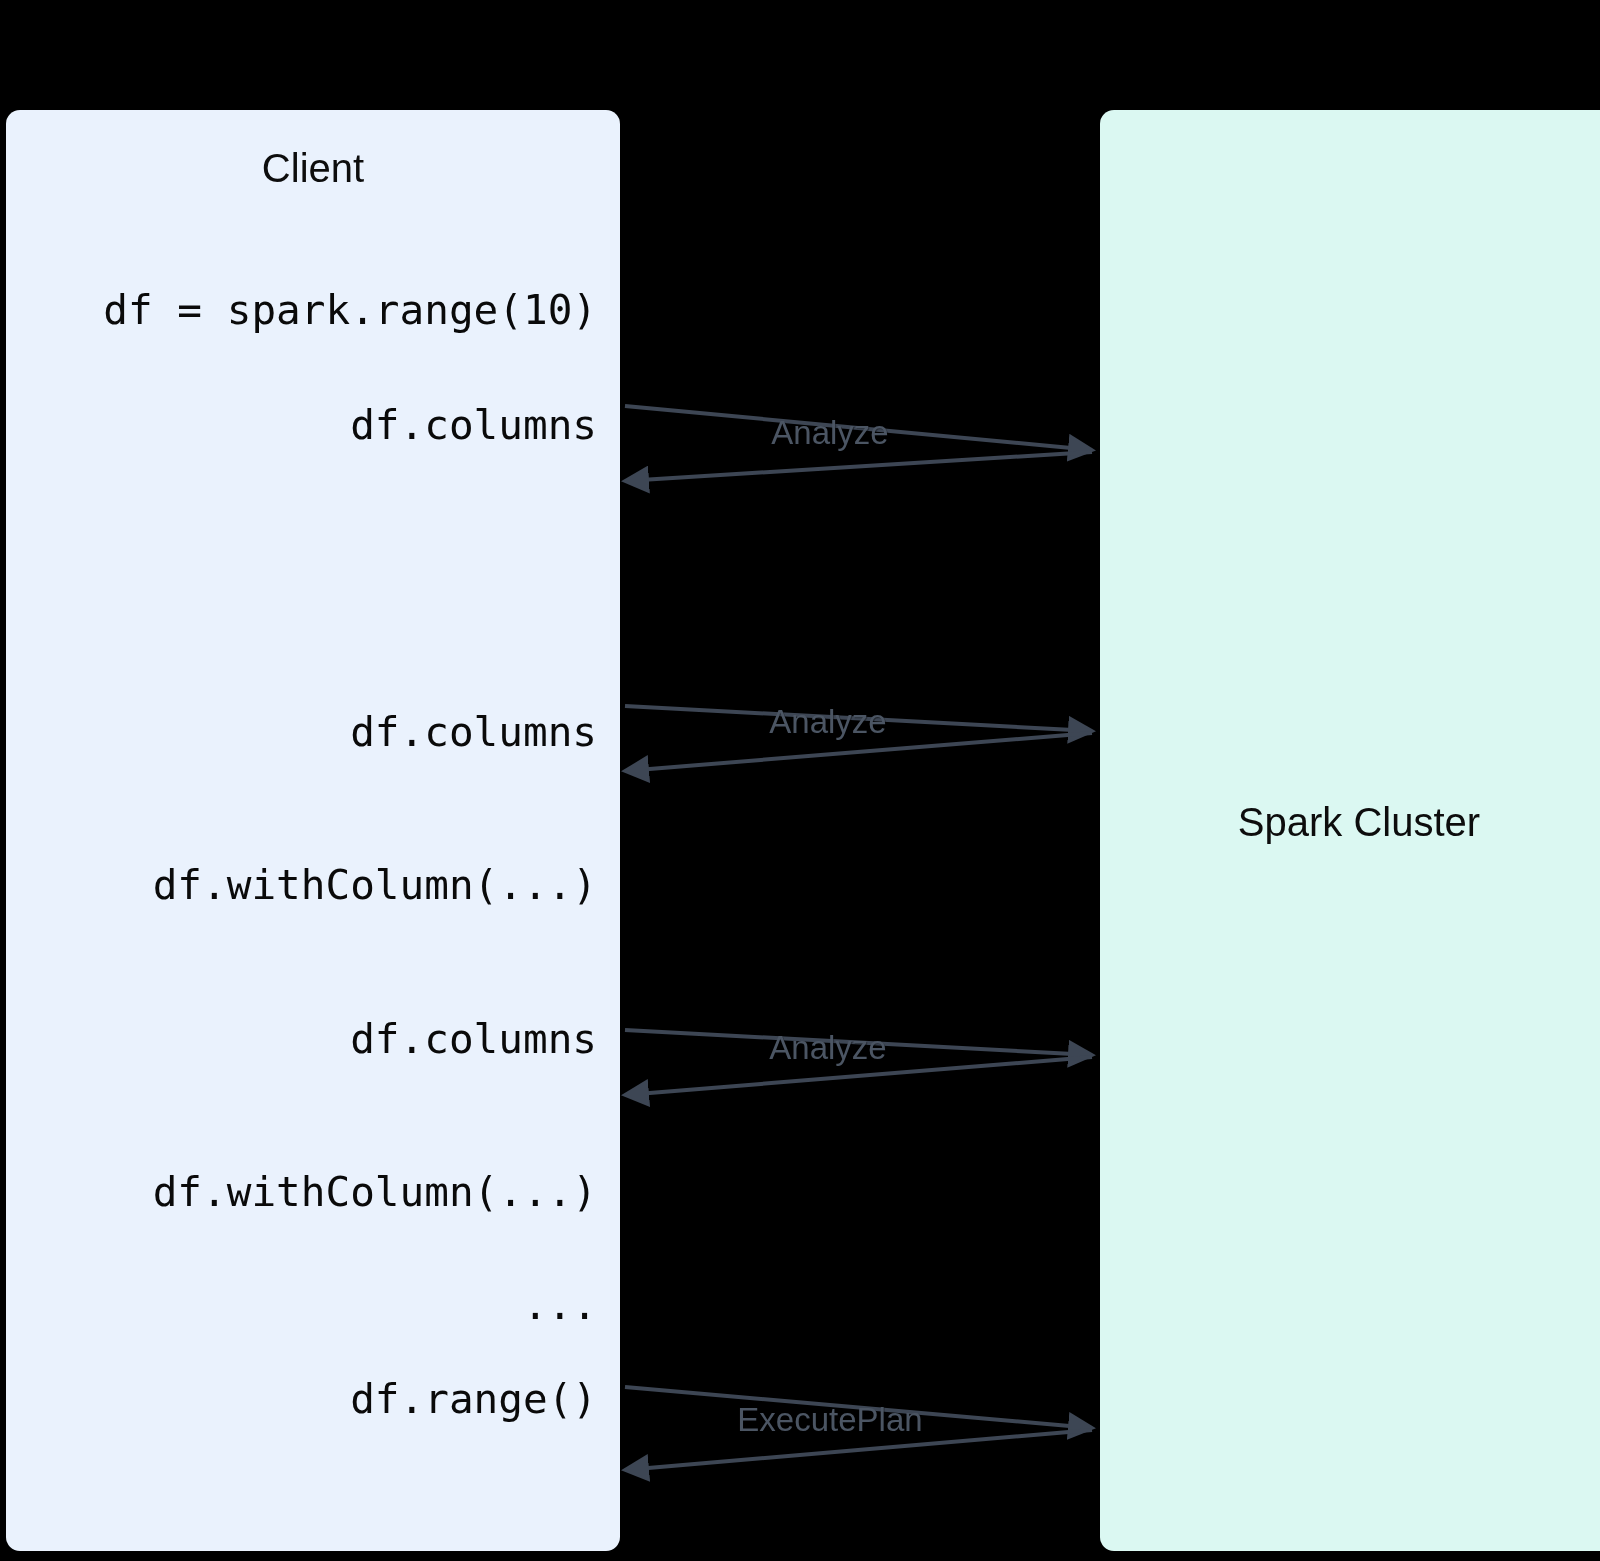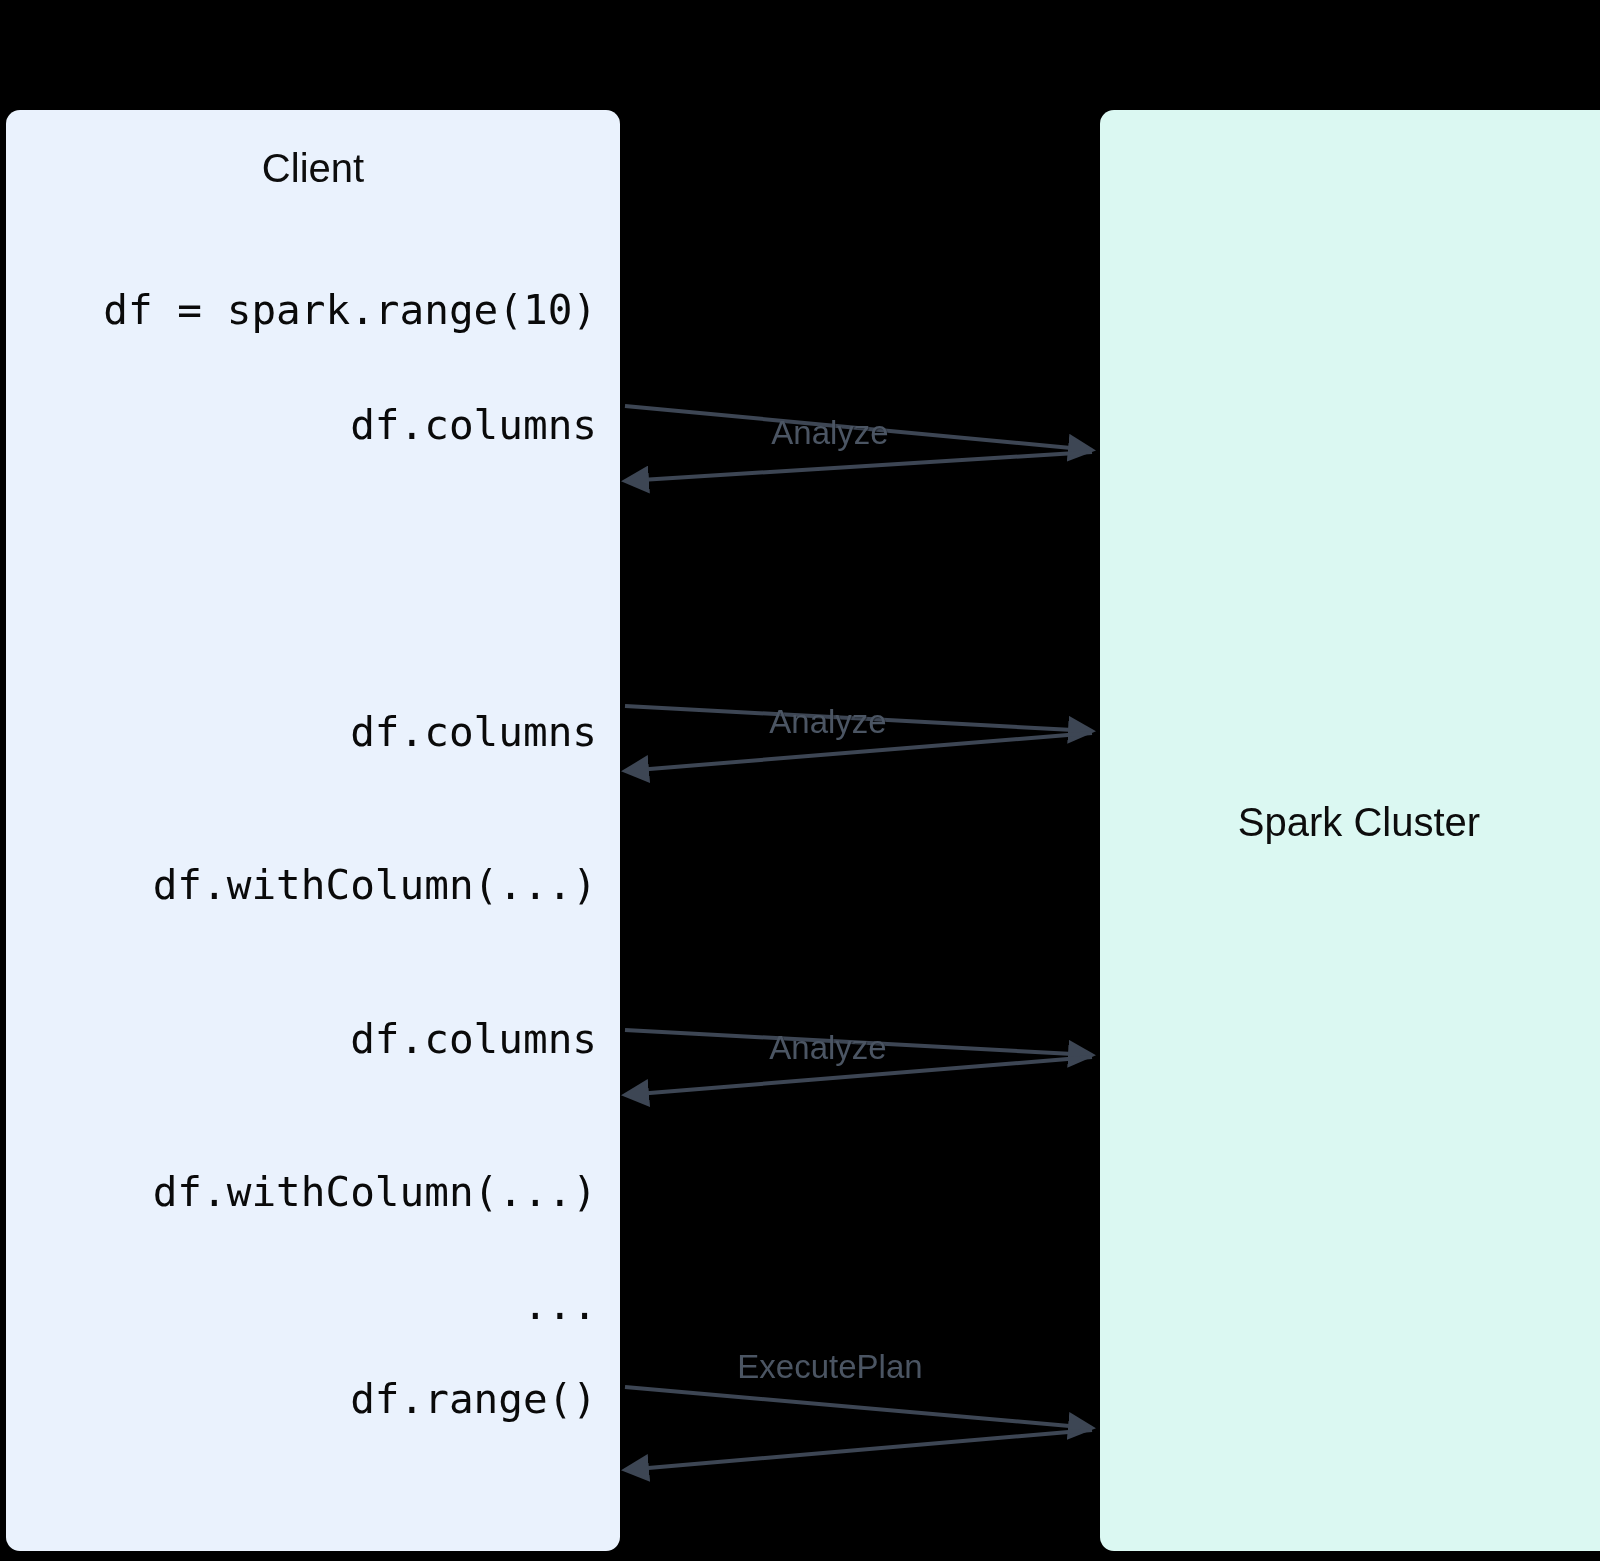--- a/index.html
+++ b/index.html
@@ -128,16 +128,16 @@
         <line x1="1092" y1="1057" x2="625" y2="1095" stroke="#3d4654" stroke-width="4" marker-end="url(#head-left)"></line>
         <line x1="625" y1="1387" x2="1092" y2="1428" stroke="#3d4654" stroke-width="4" marker-end="url(#head-right)"></line>
         <line x1="1092" y1="1430" x2="625" y2="1470" stroke="#3d4654" stroke-width="4" marker-end="url(#head-left)"></line>
       </g>
   </svg>
 
   <div id="arrow-labels-host">
       <div class="arrow-label" style="left: 830px; top: 414px;">Analyze</div>
       <div class="arrow-label" style="left: 828px; top: 703px;">Analyze</div>
       <div class="arrow-label" style="left: 828px; top: 1029px;">Analyze</div>
-      <div class="arrow-label" style="left: 830px; top: 1348px;">ExecutePlan</div>
+      <div class="arrow-label" style="left: 830px; top: 1401px;">ExecutePlan</div>
     </div>
 
 </div>
 
 </body></html>

